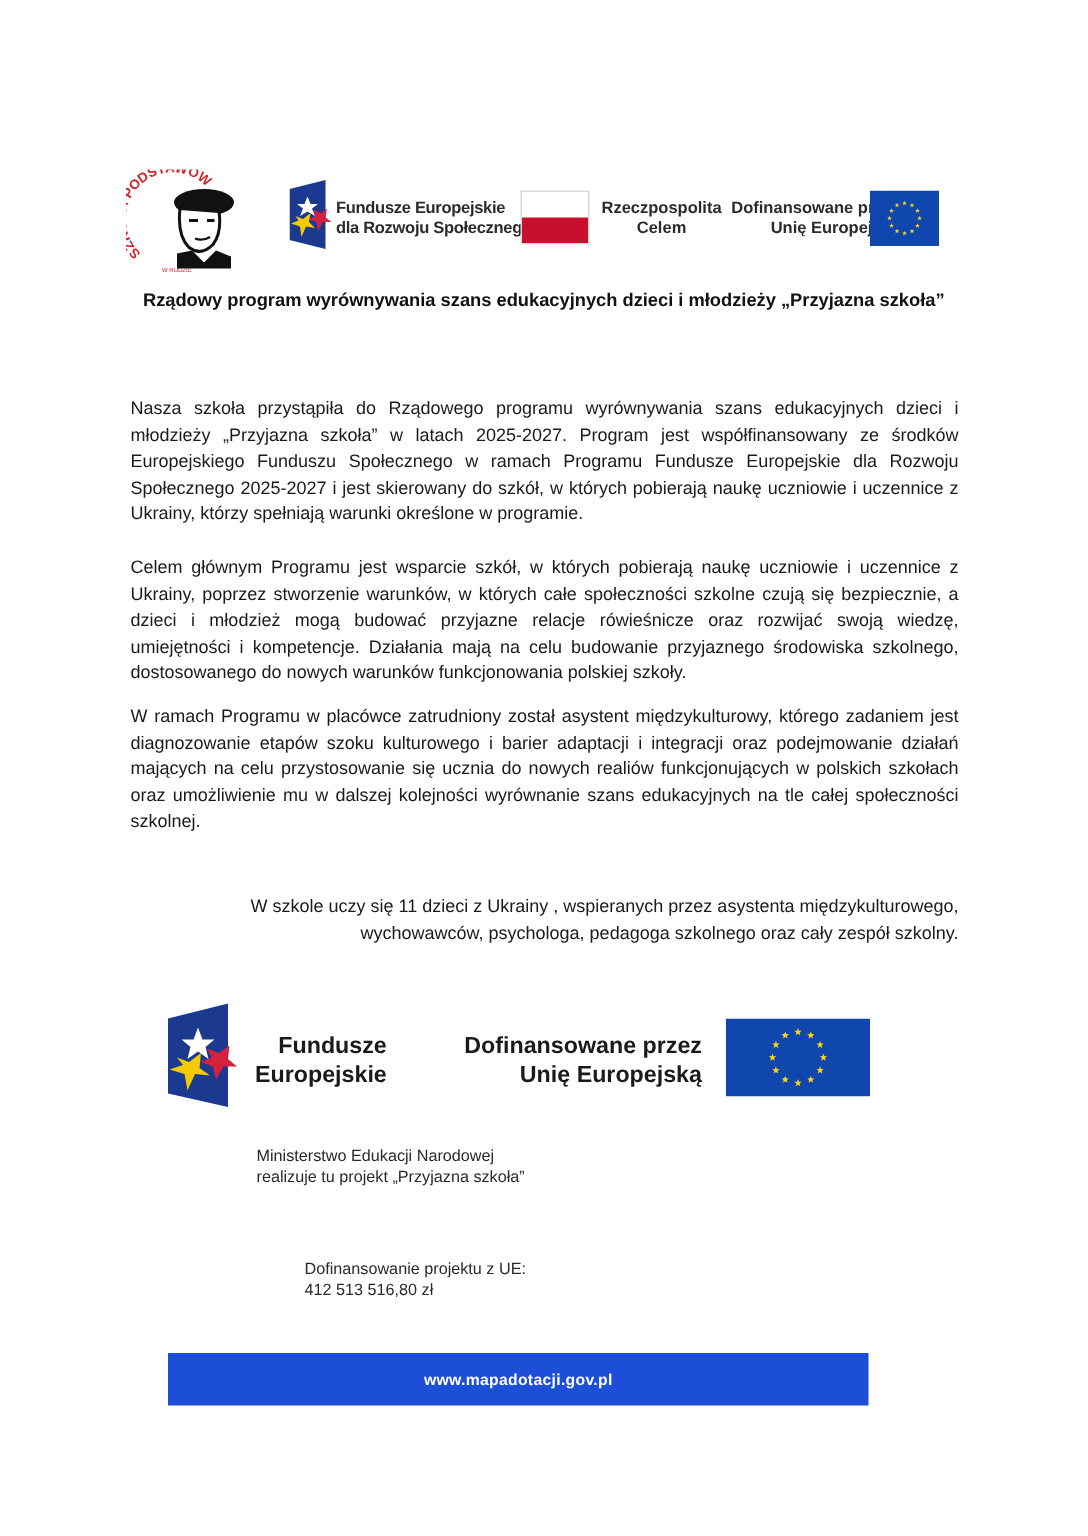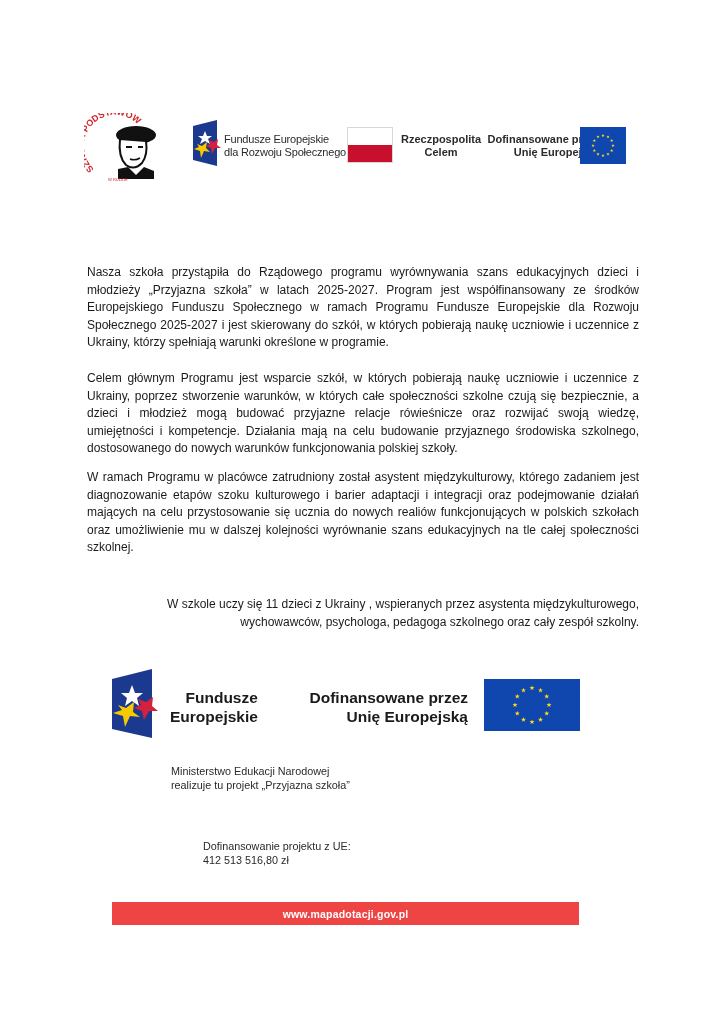--- a/index.html
+++ b/index.html
@@ -2,21 +2,21 @@
 <html><head>
 <meta charset="utf-8">
 <style>
   html, body { margin: 0; padding: 0; background: #ffffff; }
   body { width: 725px; height: 1024px; position: relative; overflow: hidden; font-family: "Liberation Sans", sans-serif; color: #1a1a1a; }
   .abs { position: absolute; }
 
   
   .school-logo { left: 84px; top: 113px; width: 78px; height: 72px; }
   .fe-small { left: 193px; top: 120px; width: 28px; height: 46px; }
-  .fe-small-text { left: 224px; top: 133px; font-size: 11px; line-height: 13px; font-weight: normal; color: #2b2b2b; letter-spacing: -0.2px; }
+  .fe-small-text { left: 224px; top: 133px; font-size: 11px; line-height: 13px; font-weight: bold; color: #2b2b2b; letter-spacing: -0.2px; }
   .pl-flag { left: 347px; top: 127px; width: 46px; height: 36px; border: 1px solid #d8d8d8; box-sizing: border-box; }
   .pl-flag .w { height: 50%; background: #ffffff; }
   .pl-flag .r { height: 50%; background: #c8102e; }
   .pl-text { left: 401px; top: 133px; font-size: 11px; line-height: 13px; font-weight: bold; color: #2b2b2b; text-align: center; }
   .eu-small-text { left: 483px; top: 133px; font-size: 11px; line-height: 13px; font-weight: bold; color: #2b2b2b; text-align: right; width: 117px; }
   .eu-small { left: 580px; top: 127px; width: 46px; height: 37px; }
 
   
   .title { left: 60px; top: 192px; width: 605px; text-align: center; font-size: 12.2px; line-height: 16px; font-weight: bold; color: #111; }
 
@@ -29,21 +29,21 @@
 
   
   .fe-large { left: 112px; top: 669px; width: 46px; height: 69px; }
   .fe-large-text { left: 170px; top: 688px; font-size: 15.5px; line-height: 19px; font-weight: bold; color: #1a1a1a; text-align: right; }
   .eu-large-text { left: 283px; top: 688px; width: 185px; text-align: right; font-size: 15.5px; line-height: 19px; font-weight: bold; color: #1a1a1a; }
   .eu-large { left: 484px; top: 679px; width: 96px; height: 52px; }
 
   .men { left: 171px; top: 764px; font-size: 10.8px; line-height: 14px; color: #2a2a2a; }
   .funding { left: 171px; top: 839px; font-size: 10.8px; line-height: 14px; color: #2a2a2a; margin-left: 32px; }
 
-  .url-bar { left: 112px; top: 902px; width: 467px; height: 23px; background: #ef4444; display: flex; align-items: center; justify-content: center; }
+  .url-bar { left: 112px; top: 902px; width: 467px; height: 35px; background: #1d4ed8; display: flex; align-items: center; justify-content: center; }
   .url-bar span { color: #ffffff; font-size: 10.5px; font-weight: bold; letter-spacing: 0.2px; }
 </style>
 </head>
 <body>
 
 <div class="abs school-logo">
   <svg width="78" height="72" viewBox="0 0 78 72">
     <defs>
       <path id="arc" d="M 10 56 A 30 30 0 0 1 52 10"></path>
     </defs>
@@ -99,20 +99,21 @@
       <polygon points="13.00,16.80 13.42,17.92 14.62,17.97 13.68,18.72 14.00,19.88 13.00,19.21 12.00,19.88 12.32,18.72 11.38,17.97 12.58,17.92" fill="#ffd617"></polygon>
       <polygon points="14.34,11.80 14.76,12.92 15.96,12.97 15.02,13.72 15.34,14.88 14.34,14.21 13.34,14.88 13.66,13.72 12.72,12.97 13.92,12.92" fill="#ffd617"></polygon>
       <polygon points="18.00,8.14 18.42,9.26 19.62,9.31 18.68,10.06 19.00,11.22 18.00,10.55 17.00,11.22 17.32,10.06 16.38,9.31 17.58,9.26" fill="#ffd617"></polygon>
       <polygon points="23.00,6.80 23.42,7.92 24.62,7.97 23.68,8.72 24.00,9.88 23.00,9.21 22.00,9.88 22.32,8.72 21.38,7.97 22.58,7.92" fill="#ffd617"></polygon>
       <polygon points="28.00,8.14 28.42,9.26 29.62,9.31 28.68,10.06 29.00,11.22 28.00,10.55 27.00,11.22 27.32,10.06 26.38,9.31 27.58,9.26" fill="#ffd617"></polygon>
       <polygon points="31.66,11.80 32.08,12.92 33.28,12.97 32.34,13.72 32.66,14.88 31.66,14.21 30.66,14.88 30.98,13.72 30.04,12.97 31.24,12.92" fill="#ffd617"></polygon>
     </svg>
 </div>
 
 <div class="abs title">
+  <div>Rządowy program wyrównywania szans edukacyjnych dzieci i młodzieży „Przyjazna szkoła”</div>
 </div>
 
 <p class="abs para p1" style="margin:0">Nasza szkoła przystąpiła do Rządowego programu wyrównywania szans edukacyjnych dzieci i młodzieży „Przyjazna szkoła” w latach 2025-2027.  Program jest współfinansowany ze środków Europejskiego Funduszu Społecznego w ramach Programu Fundusze Europejskie dla Rozwoju Społecznego 2025-2027 i jest skierowany do szkół, w których pobierają naukę uczniowie i uczennice z Ukrainy, którzy spełniają warunki określone w programie.</p>
 <p class="abs para p2" style="margin:0">Celem głównym Programu jest wsparcie szkół, w których pobierają naukę uczniowie i uczennice z Ukrainy, poprzez stworzenie warunków, w których całe społeczności szkolne czują się bezpiecznie, a dzieci i młodzież mogą budować przyjazne relacje rówieśnicze oraz rozwijać swoją wiedzę, umiejętności i kompetencje.  Działania mają na celu budowanie przyjaznego środowiska szkolnego, dostosowanego do nowych warunków funkcjonowania polskiej szkoły.</p>
 <p class="abs para p3" style="margin:0">W ramach Programu w placówce zatrudniony został asystent międzykulturowy, którego zadaniem jest diagnozowanie etapów szoku kulturowego i barier adaptacji i integracji oraz podejmowanie działań mających na celu przystosowanie się ucznia do nowych realiów funkcjonujących w polskich szkołach oraz umożliwienie mu w dalszej kolejności wyrównanie szans edukacyjnych na tle całej społeczności szkolnej.</p>
 <p class="abs para p4" style="margin:0">W szkole uczy się 11 dzieci z Ukrainy , wspieranych przez asystenta międzykulturowego, wychowawców, psychologa, pedagoga szkolnego oraz cały zespół szkolny.</p>
 
 <div class="abs fe-large">
   <svg width="46" height="69" viewBox="0 0 46 69">
     <polygon points="0,10 40,0 40,69 0,60" fill="#1b3a8f"></polygon>

